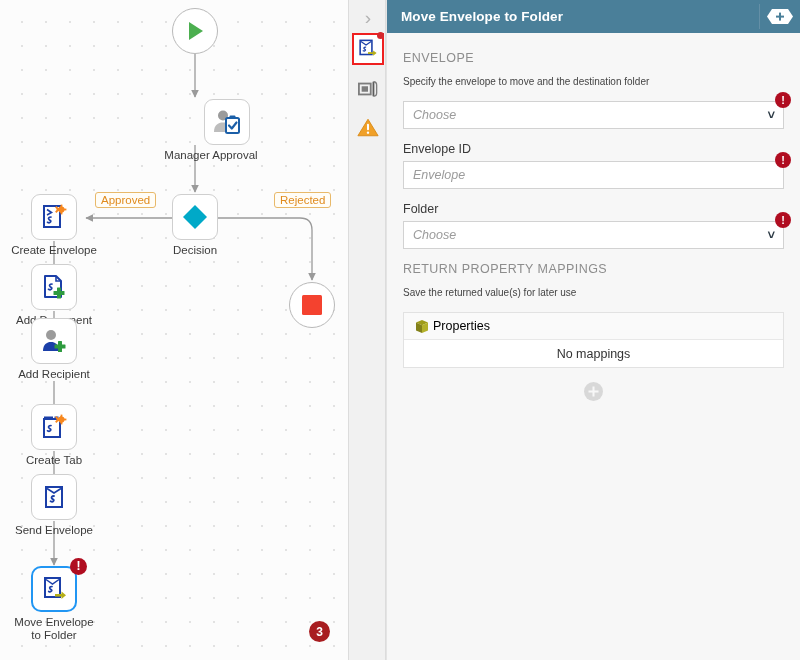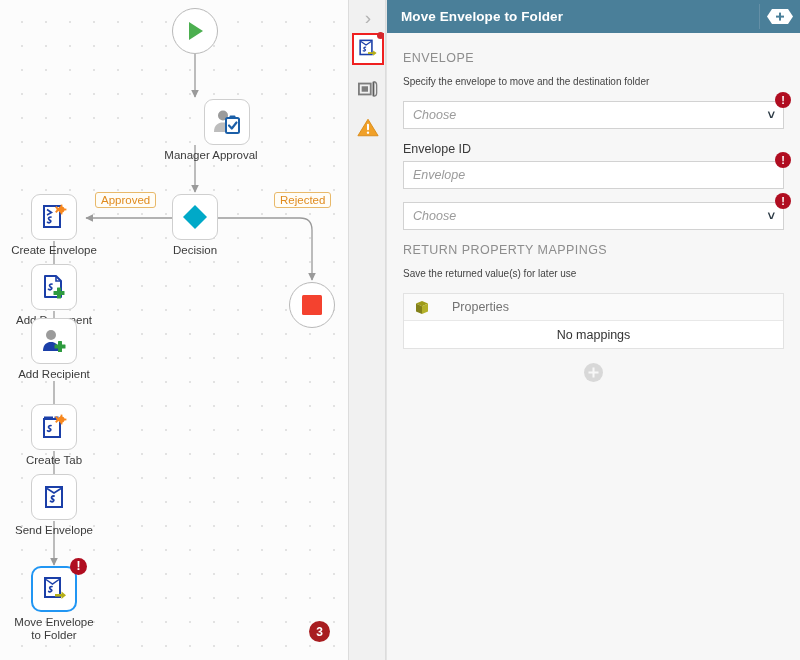--- a/index.html
+++ b/index.html
@@ -190,22 +190,22 @@
   #mappings-card {
     margin-top: 4px;
     border: 1px solid #e2e2e2;
     background: #fafafa;
   }
   #mappings-card-head {
     height: 27px;
     display: flex; align-items: center;
     padding-left: 11px;
     border-bottom: 1px solid #e8e8e8;
-    font-size: 12.5px; color: #737373;
-    gap: 23px;
+    font-size: 12.5px; color: #000000;
+    gap: 4px;
   }
   #mappings-card-body {
     background: #ffffff;
     height: 27px;
     display: flex; align-items: center; justify-content: center;
     font-size: 12.5px; color: #333;
   }
   #add-mapping-btn {
     margin: 14px auto 0 auto;
     width: 19px; height: 19px;
@@ -441,20 +441,21 @@
         <span class="chev">˅</span>
         <span class="field-err">!</span>
       </div>
 
       <div class="field-label">Envelope ID</div>
       <div class="field-row">
         <div class="field-ctl">Envelope</div>
         <span class="field-err">!</span>
       </div>
 
+      <div class="field-label">Folder</div>
       <div class="field-row">
         <div class="field-ctl">Choose</div>
         <span class="chev">˅</span>
         <span class="field-err">!</span>
       </div>
 
       <div id="mappings-section">
         <div class="section-title">RETURN PROPERTY MAPPINGS</div>
         <div class="section-sub">Save the returned value(s) for later use</div>
 

